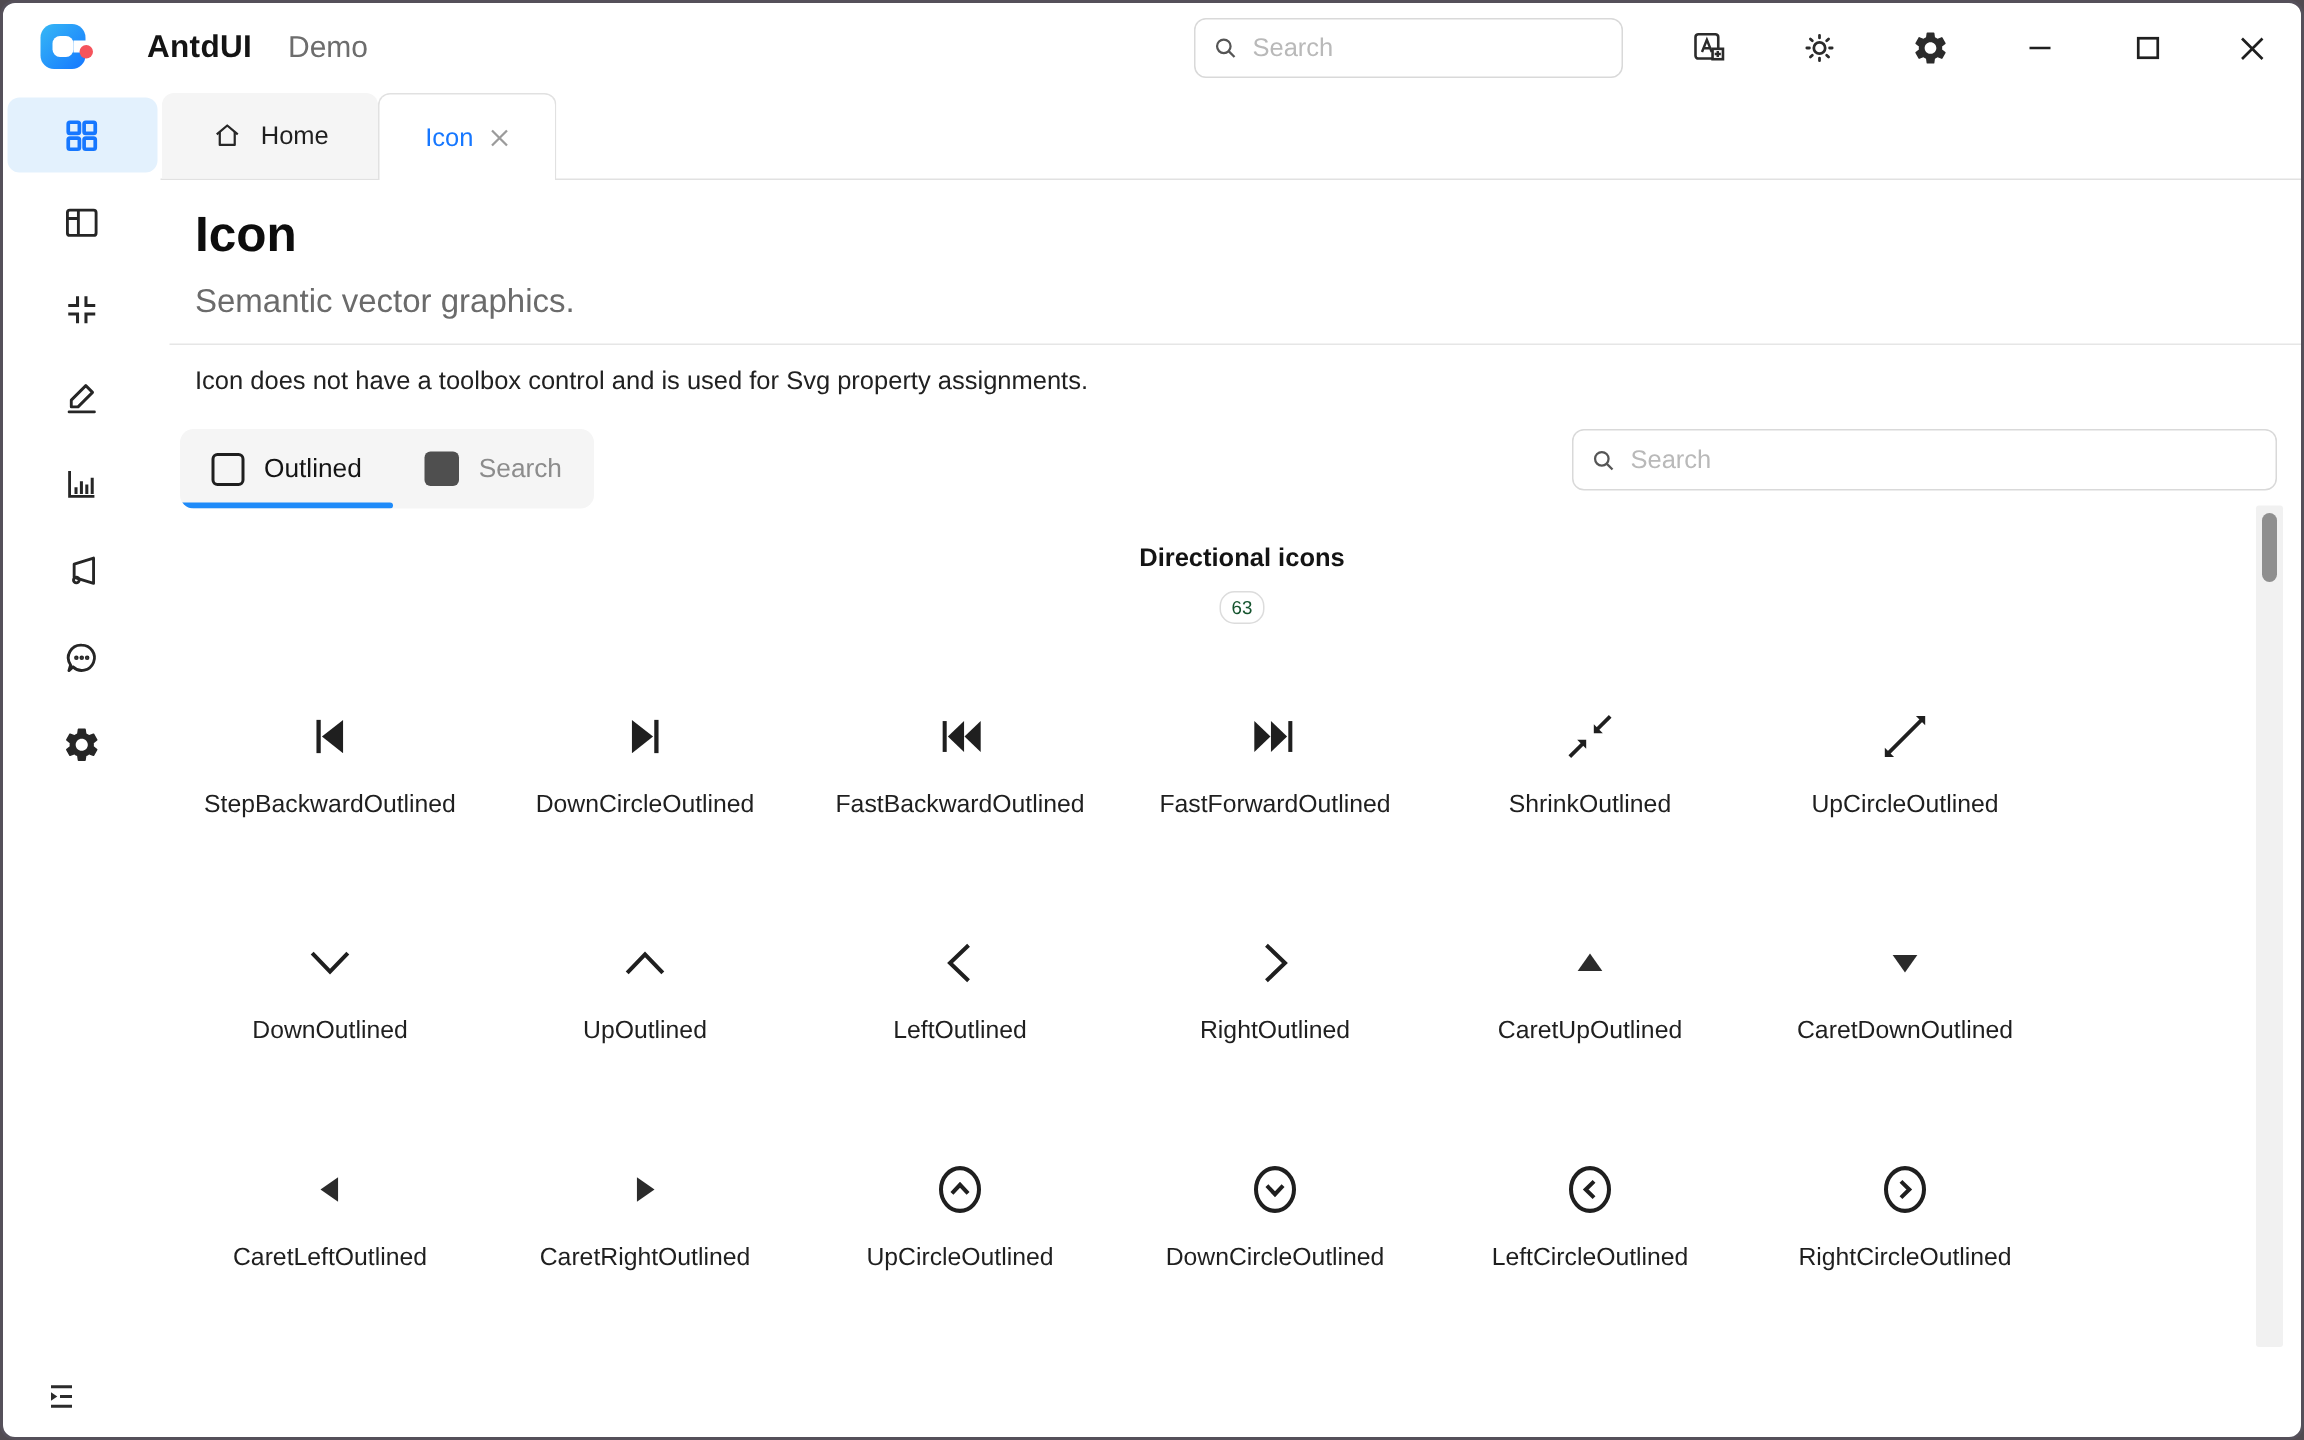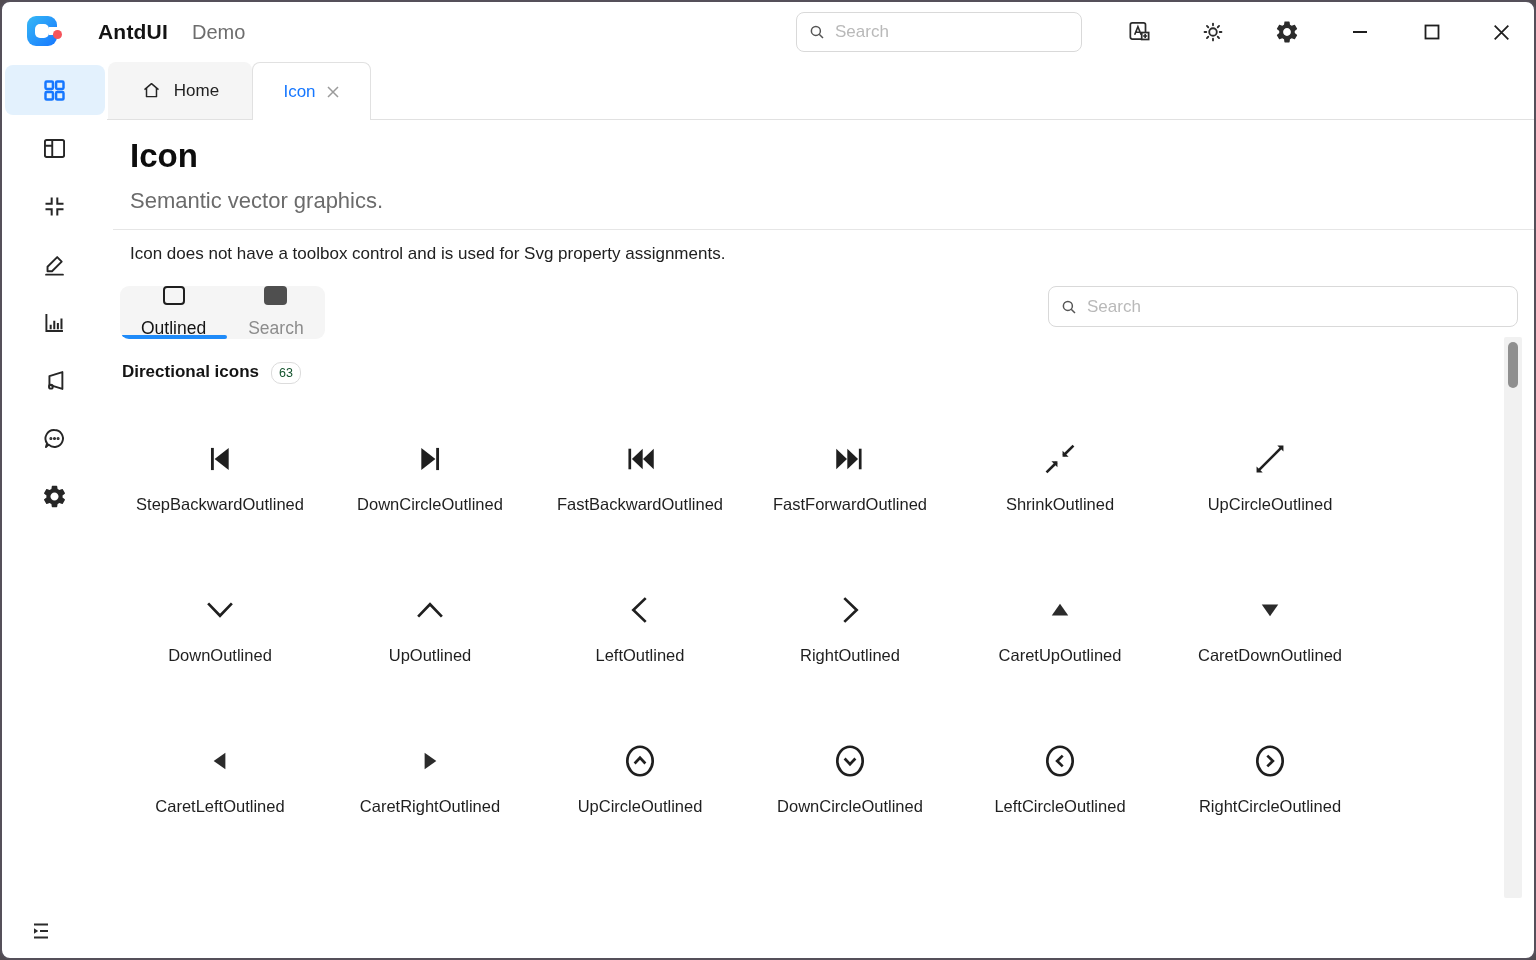--- a/index.html
+++ b/index.html
@@ -34,28 +34,28 @@
   .tab{display:flex;align-items:center;justify-content:center;gap:12px;font-size:17px;border-radius:8px 8px 0 0;}
   .tab-home{width:144px;margin-left:1px;background:#f5f5f5;color:#1f1f1f;}
   .tab-active{width:119px;background:#fff;border:1px solid #e1e1e1;border-bottom:none;margin-bottom:-1px;z-index:2;color:#1677ff;gap:10px;}
   .content{flex:1;position:relative;overflow:hidden;padding-left:8px;}
   .page-title{font-size:33px;font-weight:bold;color:#0d0d0d;margin:14px 0 0 15px;line-height:44px;}
   .page-subtitle{font-size:22px;color:#6b6b6b;margin:8px 0 0 15px;line-height:30px;}
   .divider{border-bottom:1px solid #e6e6e6;margin:13px 0 0 -2px;}
   .page-desc{font-size:17px;color:#212121;margin:13px 16px 0 15px;line-height:22px;}
   .controls-row{display:flex;align-items:flex-start;justify-content:space-between;margin:21px 16px 0 5px;}
   .segmented{display:inline-flex;background:#f5f5f5;border-radius:9px;overflow:hidden;height:53px;}
-  .segment{display:flex;align-items:center;gap:13px;padding:0 21px;font-size:17.5px;position:relative;flex-direction:column;}
+  .segment{display:flex;align-items:center;gap:13px;padding:0 21px;font-size:17.5px;position:relative;}
   .segment .sq-outline{width:22px;height:22px;border:2.6px solid #1f1f1f;border-radius:4px;}
   .segment .sq-filled{width:23px;height:23px;background:#4f4f4f;border-radius:4px;}
   .segment.selected{color:#141414;}
   .segment.selected .underline{position:absolute;left:0;right:0;bottom:0;height:4.5px;background:#1f8bf9;border-radius:3px;}
   .segment.dim{color:#8c8c8c;}
   .content-search{width:470px;height:41px;}
-  .section-head{display:flex;align-items:flex-start;gap:12px;margin:23px 0 0 7px;}
+  .section-head{display:flex;align-items:center;gap:12px;margin:23px 0 0 7px;flex-direction:column;}
   .section-title{font-size:17px;font-weight:bold;color:#141414;}
   .section-badge{border:1px solid #dcdcdc;border-radius:10px;padding:3px 7px;font-size:12.5px;color:#14532d;background:#fff;}
   .icon-grid{display:grid;grid-template-columns:repeat(6,210px);margin:12px 0 0 0;}
   .icon-cell{height:151px;display:flex;flex-direction:column;align-items:center;justify-content:center;gap:17px;padding-top:10px;}
   .icon-cell .glyph{width:38px;height:38px;display:flex;align-items:center;justify-content:center;color:#1f1f1f;}
   .icon-cell .lbl{font-size:16.5px;color:#1f1f1f;}
   .vscroll{position:absolute;right:12px;top:217px;width:18px;height:561px;background:#f1f1f1;border-radius:2px;}
   .vscroll .thumb{width:10px;height:46px;background:#8f8f8f;border-radius:5px;margin:5px auto 0;}
   svg{display:block;}
 </style>

